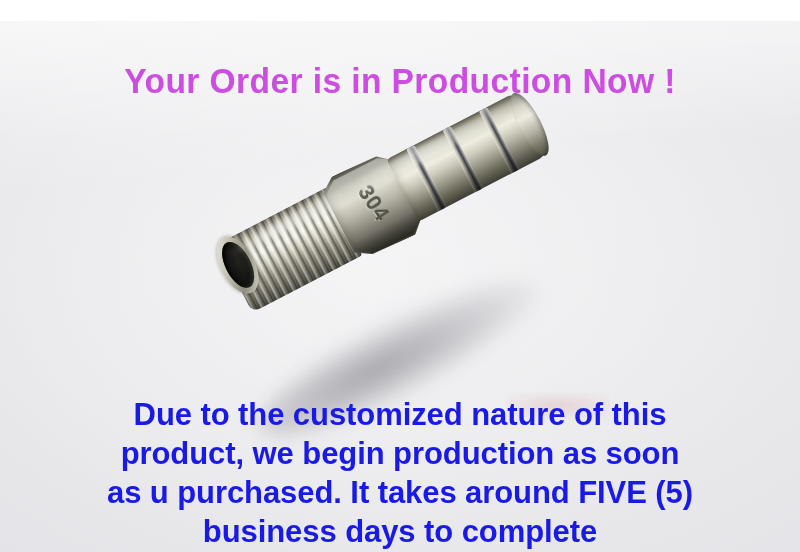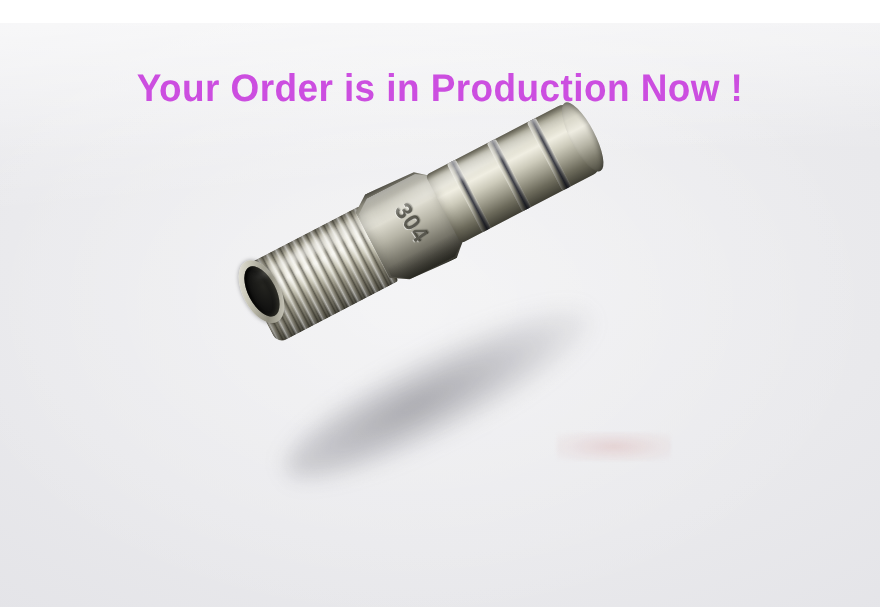--- a/index.html
+++ b/index.html
@@ -349,14 +349,20 @@
       <div id="barb-groove-2" class="barb-groove"></div>
       <div id="barb-groove-3" class="barb-groove"></div>
       <div id="barb-tip"></div>
 
       <div id="specular-band"></div>
     </div>
 
     <div id="watermark-artifact"></div>
   </div>
 
+  <div id="body-copy">
+    <span class="copy-line">Due to the customized nature of this</span>
+    <span class="copy-line">product, we begin production as soon</span>
+    <span class="copy-line">as u purchased. It takes around FIVE (5)</span>
+    <span class="copy-line">business days to complete</span>
+  </div>
 
 </div>
 
 </body></html>

